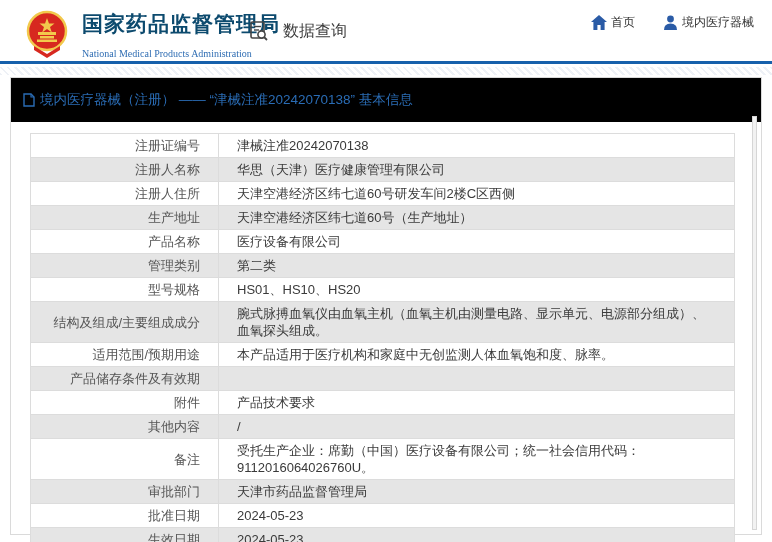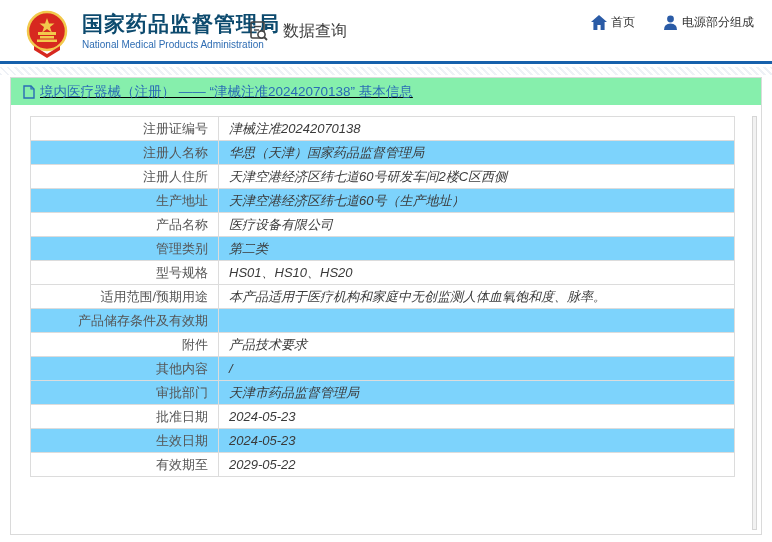--- a/index.html
+++ b/index.html
@@ -5,47 +5,47 @@
   * { margin:0; padding:0; box-sizing:border-box; }
   html,body { width:772px; height:542px; background:#ffffff; overflow:hidden;
               font-family:"Liberation Sans","DejaVu Sans",sans-serif; }
 
   
   .header { position:absolute; left:0; top:0; width:772px; height:64px; background:#fff;
             border-bottom:3px solid #1660ab; }
   .emblem { position:absolute; left:24px; top:10px; width:46px; height:48px; }
   .brand { position:absolute; left:82px; top:11px; }
   .brand-title { font-size:21px; font-weight:bold; color:#0c4a6e; letter-spacing:1px; line-height:26px; }
-  .brand-sub { font-size:10px; color:#2f6db3; margin-top:2px; }
+  .brand-sub { font-size:10px; color:#2f6db3; margin-top:11px;font-family:Liberation Serif, serif; }
   .query { position:absolute; left:248px; top:20px; display:flex; align-items:center; gap:13px; }
   .query-label { font-size:16px; color:#3d3d3d; }
   .topnav { position:absolute; right:18px; top:14px; display:flex; gap:28px; }
   .nav-item { display:flex; flex-direction:row; align-items:center; gap:4px; cursor:pointer; }
   .nav-item .lbl { font-size:12px; color:#333; white-space:nowrap; }
 
   
   .hatch { position:absolute; left:0; top:67px; width:772px; height:8px;
            background:repeating-linear-gradient(45deg,#eef1f6 0 2px,#ffffff 2px 5px); }
 
   
   .container { position:absolute; left:10px; top:77px; width:752px; height:458px;
                background:#fff; border:1px solid #dadada; }
-  .titlebar { height:27px; background:#86efac; display:flex; align-items:center;
-              padding-left:12px; gap:5px;text-decoration:underline; }
+  .titlebar { height:44px; background:#000000; display:flex; align-items:center;
+              padding-left:12px; gap:5px; }
   .titlebar .t { font-size:13.5px; color:#2a6cb5; }
 
   
   .table-wrap { margin:11px 26px 0 19px; }
   table.info { width:100%; border-collapse:collapse; border:1px solid #c6c6c6; }
-  table.info td { border:1px solid #dcdcdc; font-size:13px; padding:3px 10px;
+  table.info td { border:1px solid #dcdcdc; font-size:13px; padding:3px 18px;
                   vertical-align:middle; line-height:17px; }
   td.label-cell { width:188px; text-align:right; color:#555; border-right:1px solid #c9c9c9;
                   white-space:nowrap; }
-  td.value-cell { color:#3a3a3a; text-align:left; padding-left:12px;font-style:italic; }
-  tr.alt { background:#7dd3fc; }
+  td.value-cell { color:#3a3a3a; text-align:left; padding-left:12px; }
+  tr.alt { background:#e5e5e5; }
 
   
   .scrollbar { position:absolute; right:4px; top:38px; width:5px; bottom:4px;
                background:#f2f2f2; border:1px solid #d6d6d6; }
 
   svg { display:block; }
 </style>
 </head>
 <body>
 
@@ -85,21 +85,21 @@
       </span>
       <span class="lbl">首页</span>
     </div>
     <div class="nav-item">
       <span>
         <svg width="15" height="15" viewBox="0 0 15 15">
           <circle cx="7.5" cy="4" r="3.4" fill="#2a5ba6"></circle>
           <path d="M1 15 Q1 8.5 7.5 8.5 Q14 8.5 14 15 Z" fill="#2a5ba6"></path>
         </svg>
       </span>
-      <span class="lbl">电源部分组成</span>
+      <span class="lbl">境内医疗器械</span>
     </div>
   </div>
 </div>
 
 <div class="hatch"></div>
 
 <div class="container">
   <div class="titlebar">
     <span>
       <svg width="12" height="14" viewBox="0 0 12 14">
@@ -112,21 +112,21 @@
 
   <div class="table-wrap">
     <table class="info">
       <tbody>
           <tr>
             <td class="label-cell">注册证编号</td>
             <td class="value-cell">津械注准20242070138</td>
           </tr>
           <tr class="alt">
             <td class="label-cell">注册人名称</td>
-            <td class="value-cell">华思（天津）国家药品监督管理局</td>
+            <td class="value-cell">华思（天津）医疗健康管理有限公司</td>
           </tr>
           <tr>
             <td class="label-cell">注册人住所</td>
             <td class="value-cell">天津空港经济区纬七道60号研发车间2楼C区西侧</td>
           </tr>
           <tr class="alt">
             <td class="label-cell">生产地址</td>
             <td class="value-cell">天津空港经济区纬七道60号（生产地址）</td>
           </tr>
           <tr>
@@ -134,35 +134,43 @@
             <td class="value-cell">医疗设备有限公司</td>
           </tr>
           <tr class="alt">
             <td class="label-cell">管理类别</td>
             <td class="value-cell">第二类</td>
           </tr>
           <tr>
             <td class="label-cell">型号规格</td>
             <td class="value-cell">HS01、HS10、HS20</td>
           </tr>
+          <tr class="alt">
+            <td class="label-cell">结构及组成/主要组成成分</td>
+            <td class="value-cell">腕式脉搏血氧仪由血氧主机（血氧主机由测量电路、显示单元、电源部分组成）、血氧探头组成。</td>
+          </tr>
           <tr>
             <td class="label-cell">适用范围/预期用途</td>
             <td class="value-cell">本产品适用于医疗机构和家庭中无创监测人体血氧饱和度、脉率。</td>
           </tr>
           <tr class="alt">
             <td class="label-cell">产品储存条件及有效期</td>
             <td class="value-cell">&nbsp;</td>
           </tr>
           <tr>
             <td class="label-cell">附件</td>
             <td class="value-cell">产品技术要求</td>
           </tr>
           <tr class="alt">
             <td class="label-cell">其他内容</td>
             <td class="value-cell">/</td>
+          </tr>
+          <tr>
+            <td class="label-cell">备注</td>
+            <td class="value-cell">受托生产企业：席勤（中国）医疗设备有限公司；统一社会信用代码：9112016064026760U。</td>
           </tr>
           <tr class="alt">
             <td class="label-cell">审批部门</td>
             <td class="value-cell">天津市药品监督管理局</td>
           </tr>
           <tr>
             <td class="label-cell">批准日期</td>
             <td class="value-cell">2024-05-23</td>
           </tr>
           <tr class="alt">

